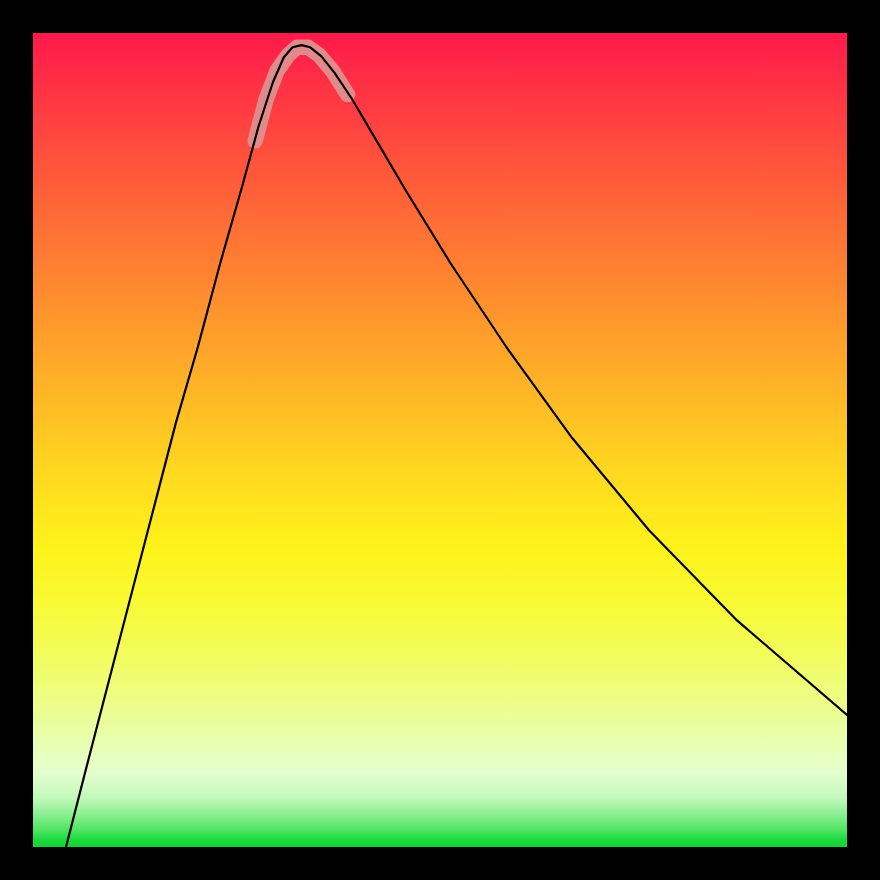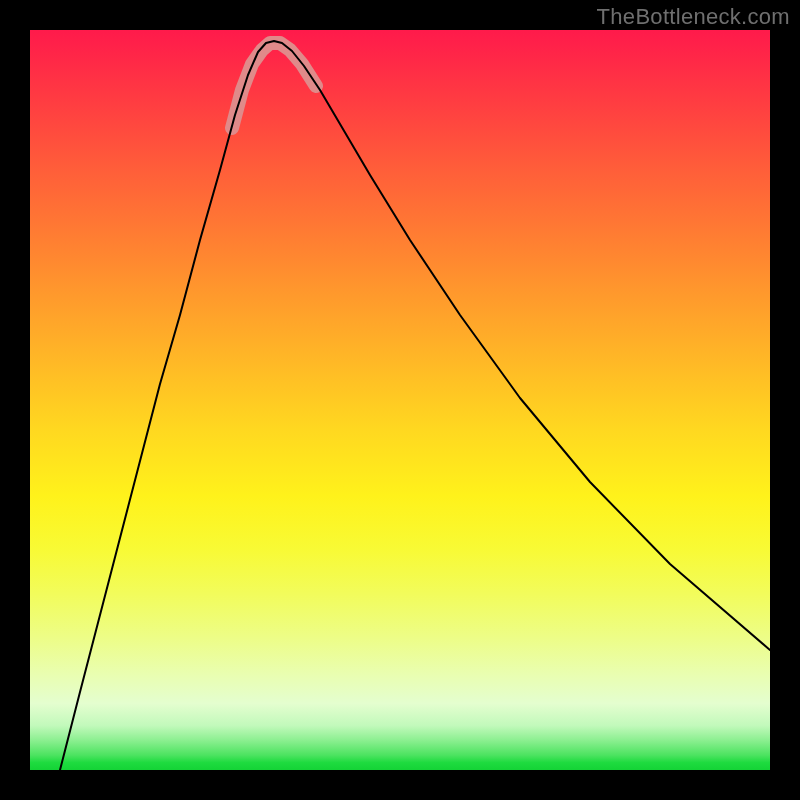--- a/index.html
+++ b/index.html
@@ -60,21 +60,20 @@
     position: absolute;
     left: 0;
     top: 0;
   }
 </style>
 </head>
 <body>
 
 <div class="frame">
 
-  <div class="watermark">TheBottleneck.com</div>
 
   <div class="plot">
     <svg class="curve" width="740" height="740" viewBox="0 0 740 740">
       <path id="highlight-path" fill="none" stroke-linecap="round" stroke-linejoin="round" d="M202 98 L212 60 L222 34 L232 20 L240 13 L250 13 L260 20 L272 34 L286 56" stroke="#e08a8a" stroke-width="14"></path>
       <path id="curve-path" fill="none" stroke-linecap="round" stroke-linejoin="round" d="M30 740 L50 662 L70 585 L90 508 L110 431 L130 354 L150 285 L170 210 L190 140 L205 85 L218 45 L228 22 L236 13 L244 11 L252 13 L262 21 L274 36 L290 60 L310 94 L340 145 L380 210 L430 285 L490 368 L560 452 L640 534 L740 620" stroke="#000000" stroke-width="2"></path>
     </svg>
   </div>
 
 </div>
 

